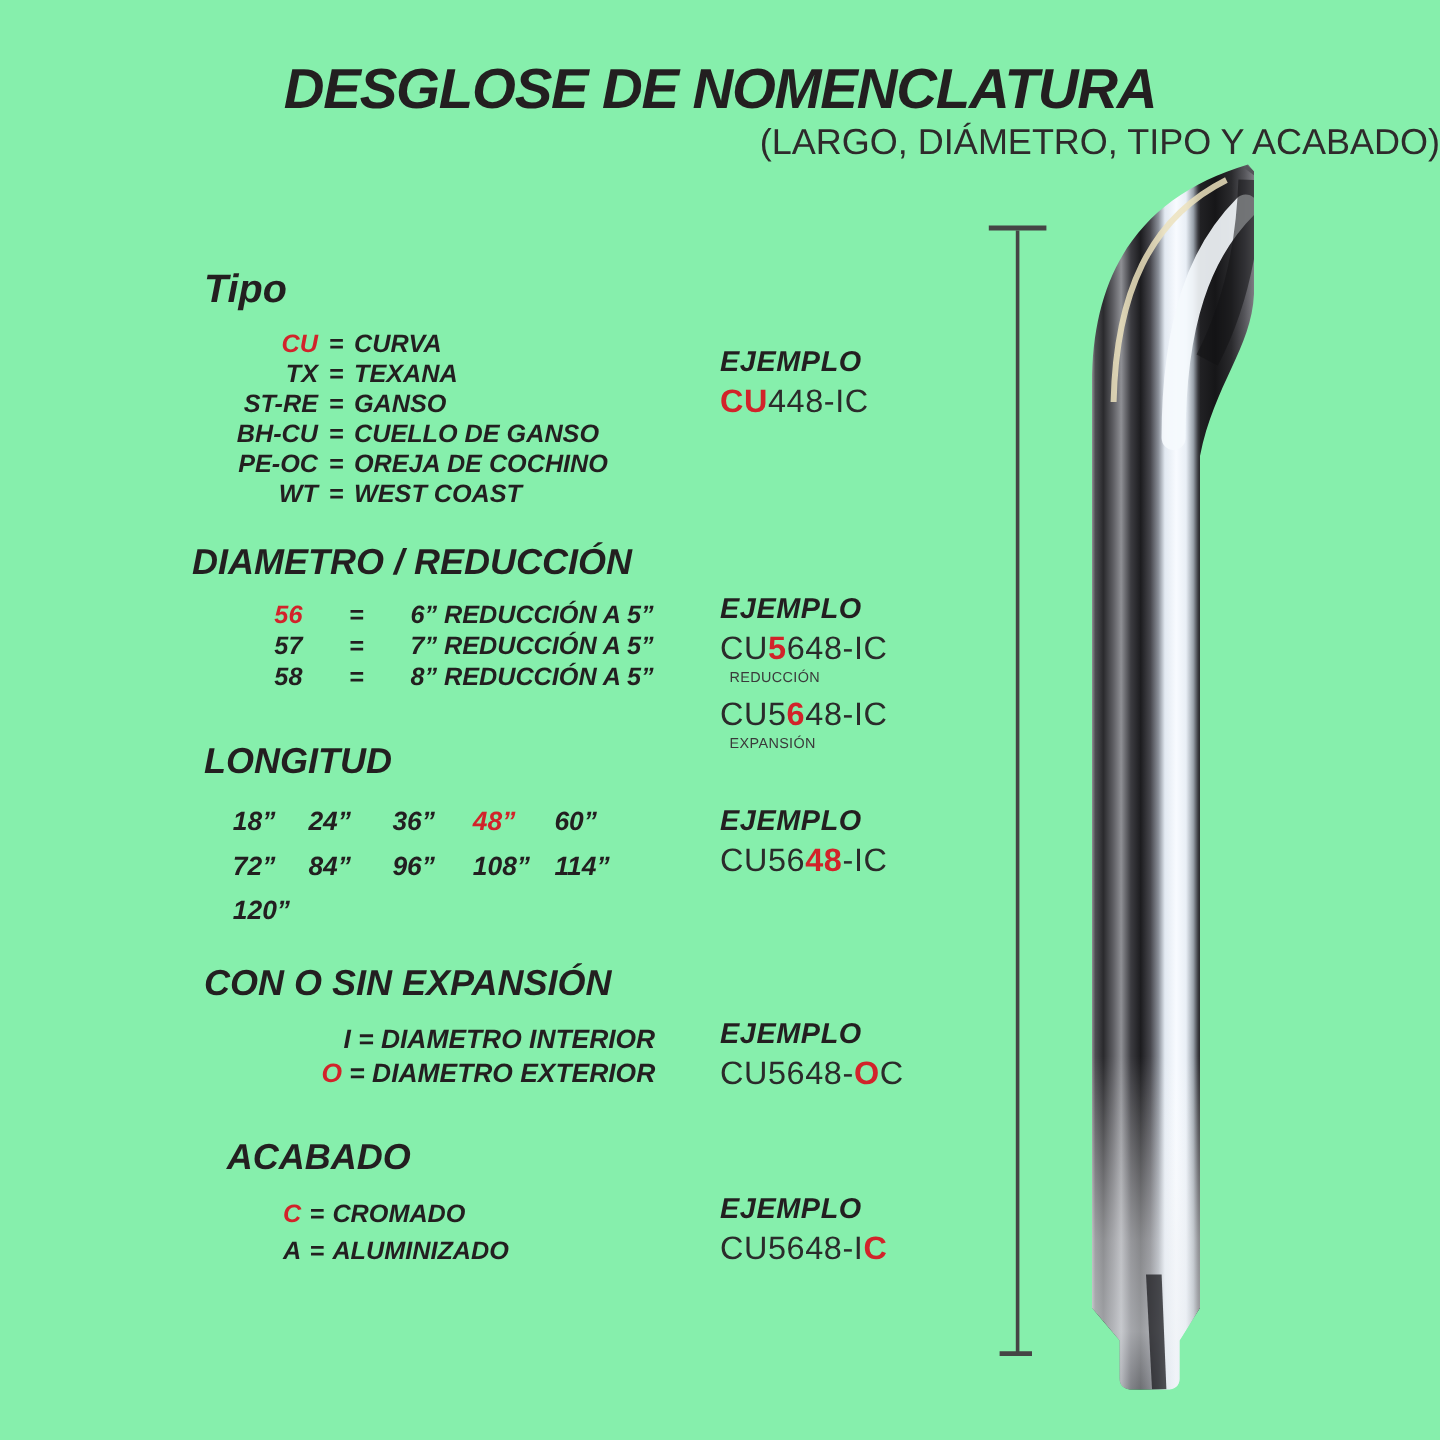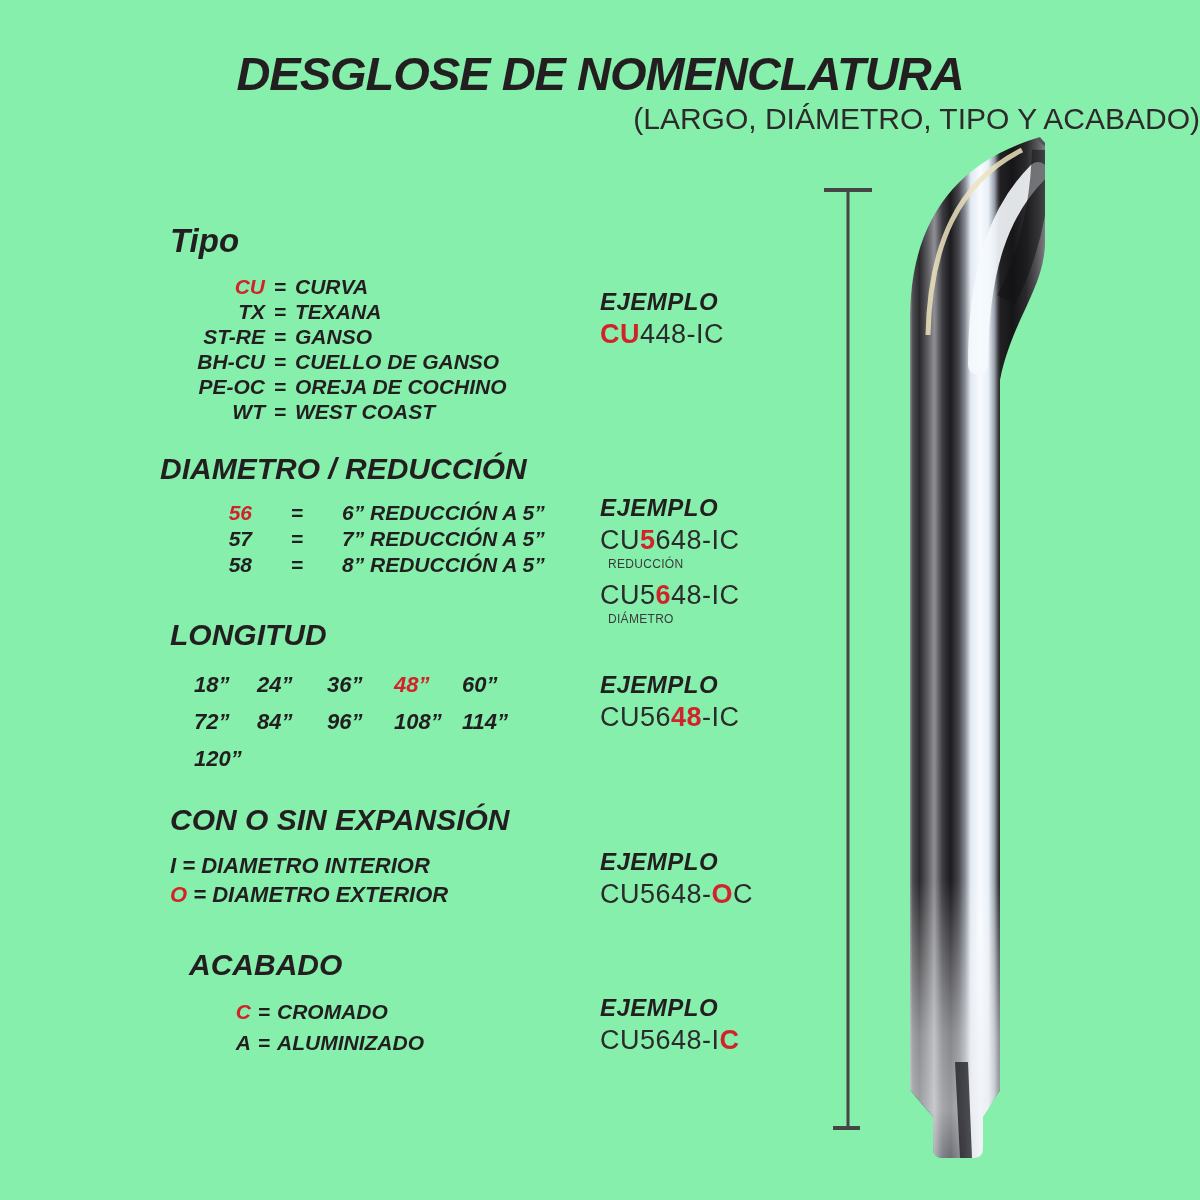--- a/index.html
+++ b/index.html
@@ -37,21 +37,21 @@
 
   .diam-rows .row { line-height:26px; font-size:21px;gap:32px; }
   .diam-rows .code { width:92px; }
 
   .lon-grid {
     display:grid; grid-template-columns:63px 70px 67px 68px 56px;
     row-gap:11px; margin:20px 0 0 24px;
     font-size:22px; font-weight:bold; font-style:italic; color:#231f20;
   }
 
-  .exp-rows { margin-top:14px; width:376px; text-align:left; }
+  .exp-rows { margin-top:14px; width:376px; text-align:right; }
   .exp-rows .line { line-height:29px; font-weight:bold; font-style:italic;
                     font-size:22px; white-space:nowrap; }
 
   .acab-rows .row { line-height:31px; font-size:21px; }
   .acab-rows .code { width:62px; }
   .acab-rows .eq { width:26px; }
 
   
   .ex { position:absolute; left:600px; color:#231f20; }
   .ex-label { font-size:24px; font-weight:bold; font-style:italic;
@@ -182,21 +182,21 @@
   <div class="ex" style="top:288px;">
     <div class="ex-label">EJEMPLO</div>
     <div class="ex-code"><span class="ex-red">CU</span><span>448-IC</span></div>
   </div>
 
   <div class="ex" style="top:494px;">
     <div class="ex-label">EJEMPLO</div>
     <div class="ex-code"><span>CU</span><span class="ex-red">5</span><span>648-IC</span></div>
     <div class="ex-cap">REDUCCIÓN</div>
     <div class="ex-code ex-gap"><span>CU5</span><span class="ex-red">6</span><span>48-IC</span></div>
-    <div class="ex-cap">DIÁMETRO</div>
+    <div class="ex-cap">EXPANSIÓN</div>
   </div>
 
   <div class="ex" style="top:671px;">
     <div class="ex-label">EJEMPLO</div>
     <div class="ex-code"><span>CU56</span><span class="ex-red">48</span><span>-IC</span></div>
   </div>
 
   <div class="ex" style="top:848px;">
     <div class="ex-label">EJEMPLO</div>
     <div class="ex-code"><span>CU5648-</span><span class="ex-red">O</span><span>C</span></div>

